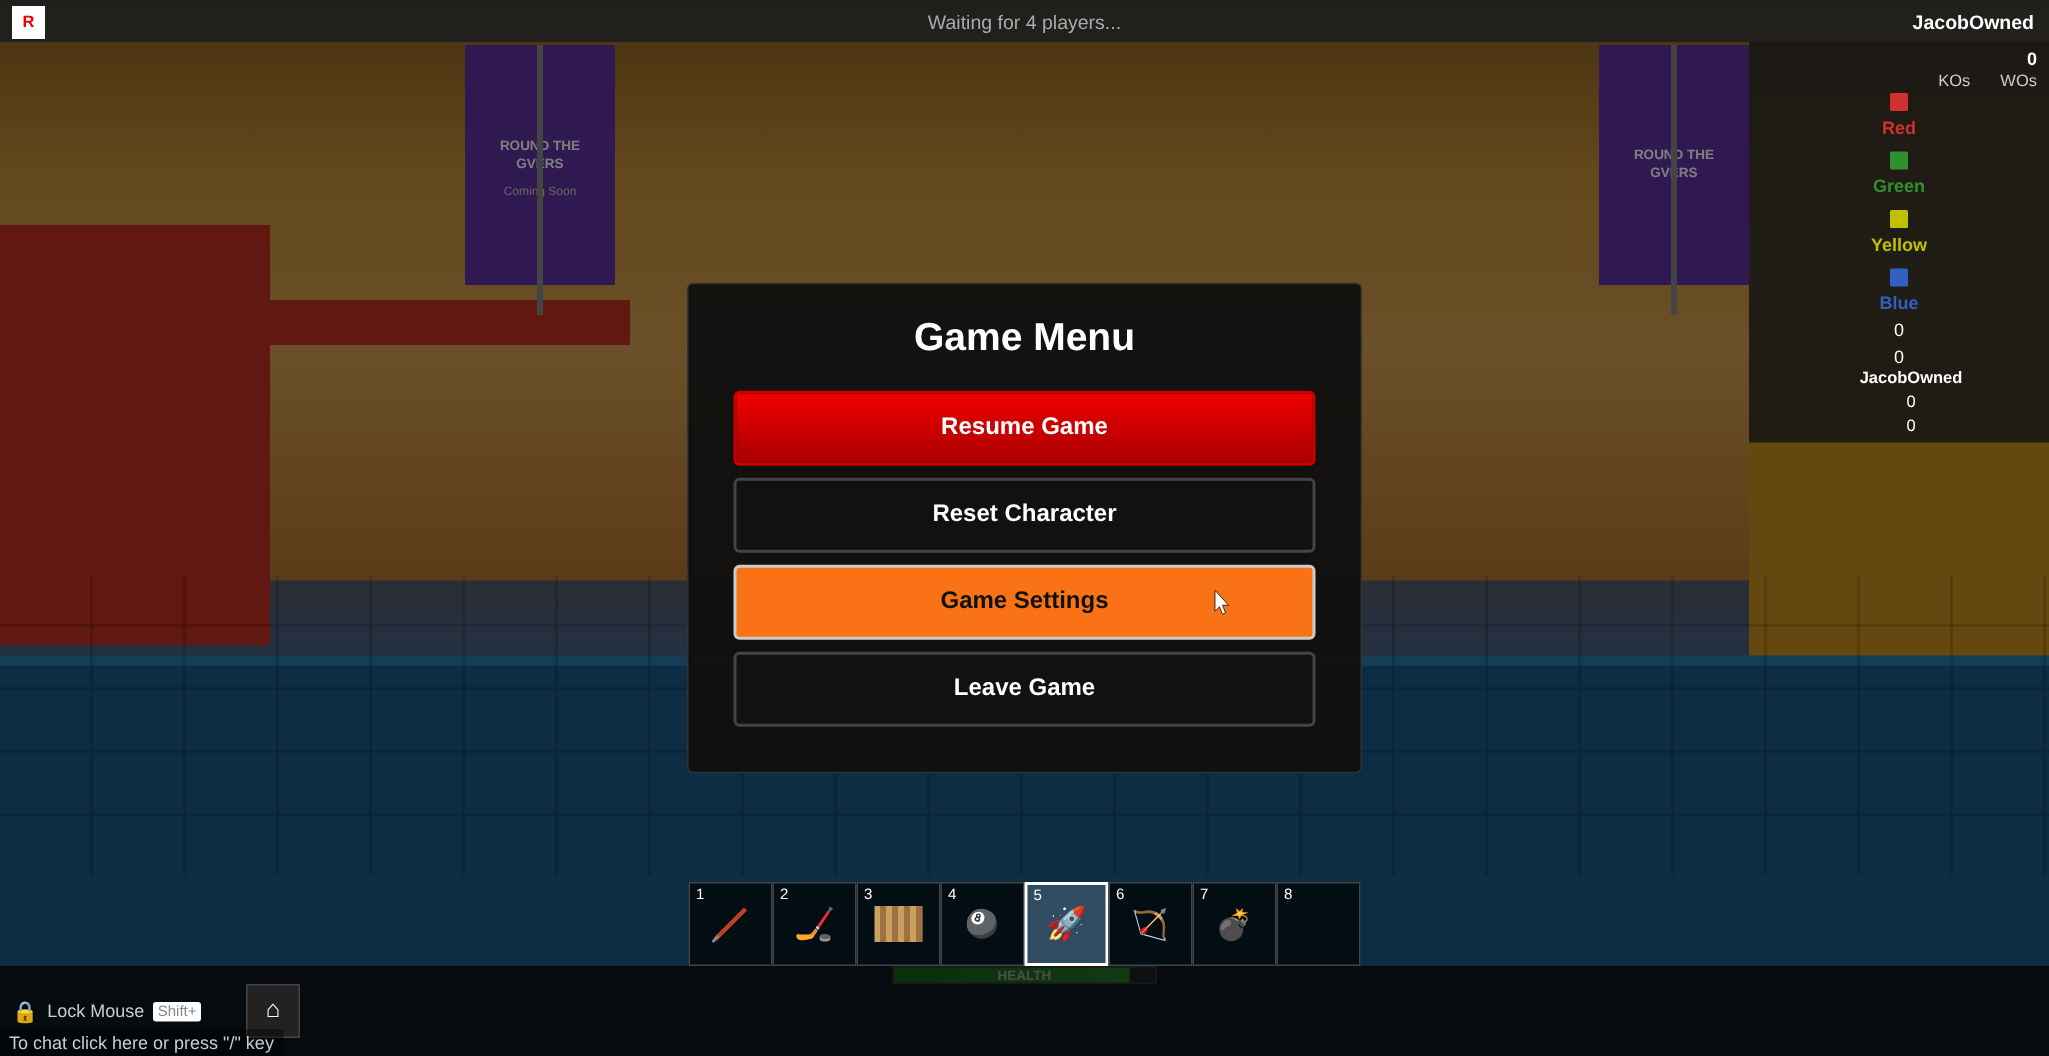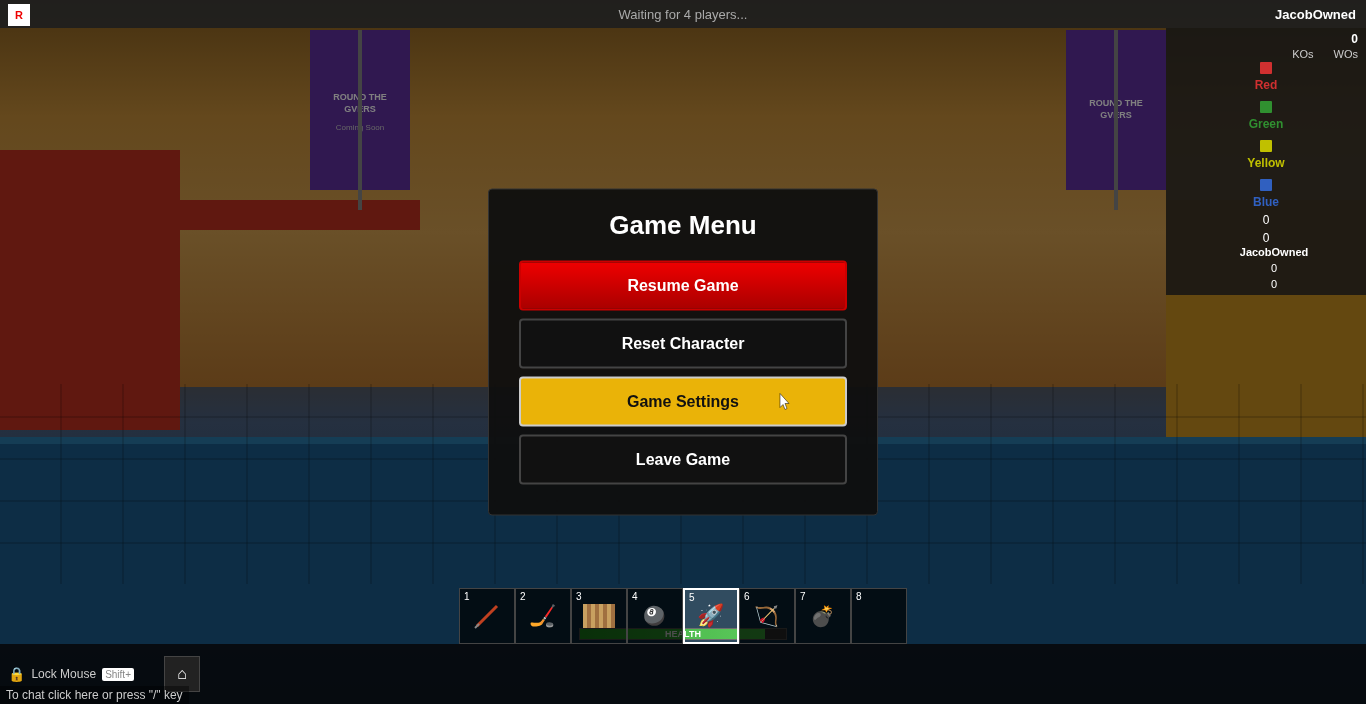--- a/index.html
+++ b/index.html
@@ -238,21 +238,21 @@
       font-weight: bold;
       margin-bottom: 2px;
     }
 
     
     #game-menu {
       position: absolute;
       top: 50%;
       left: 50%;
       transform: translate(-50%, -50%);
-      width: 390px;
+      width: 450px;
       background: rgba(15,15,15,0.95);
       border: 1px solid #333;
       border-radius: 4px;
       padding: 20px 30px 30px;
       z-index: 200;
     }
     .menu-title {
       text-align: center;
       color: #fff;
       font-size: 26px;
@@ -275,21 +275,21 @@
       background: linear-gradient(180deg, #e00 0%, #a00 100%);
       color: #fff;
       border: 2px solid #c00;
     }
     .btn-reset {
       background: #111;
       color: #fff;
       border: 2px solid #444;
     }
     .btn-settings {
-      background: #eab308;
+      background: #f97316;
       color: #111;
       border: 2px solid #ccc;
       position: relative;
     }
     .menu-grid {
       display: grid;
       grid-template-columns: 1fr 1fr;
       gap: 8px;
       margin: 16px 0 8px;
     }
@@ -405,24 +405,24 @@
       height: 36px;
       display: flex;
       align-items: center;
       justify-content: center;
       font-size: 20px;
     }
 
     
     #health-bar-container {
       position: absolute;
-      bottom: 64px;
+      bottom: 48px;
       left: 50%;
       transform: translateX(-50%);
-      width: 208px;
+      width: 176px;
       z-index: 100;
       text-decoration: underline;
     }
     .health-bar-bg {
       width: 100%;
       height: 12px;
       background: #333;
       border: 1px solid #555;
       position: relative;
     }

